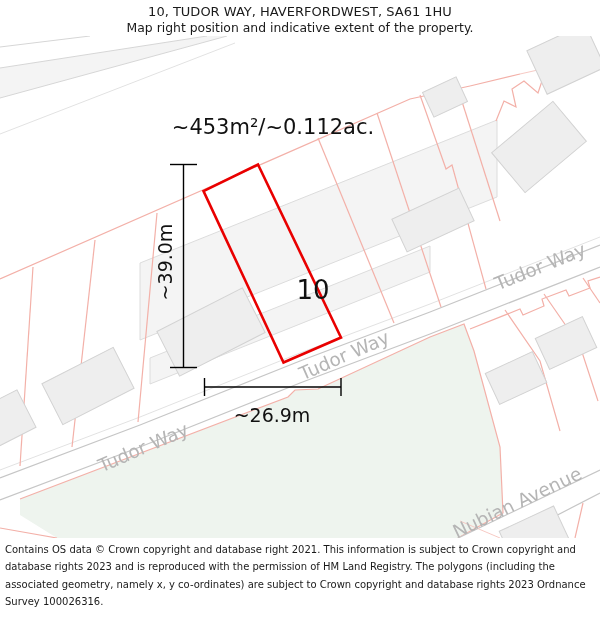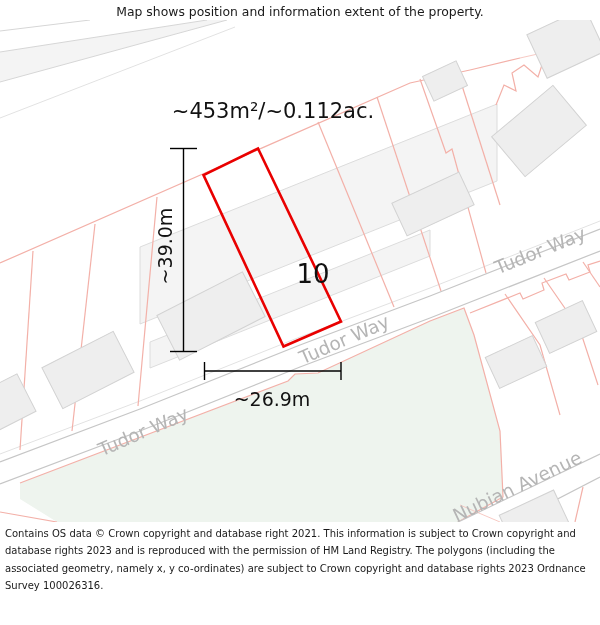--- a/index.html
+++ b/index.html
@@ -25,21 +25,22 @@
   .area-label{font-size:21px;}
   .dim-label{font-size:19px;}
   .plot-number{font-size:26px;}
   .road-label{font-size:18.5px;fill:var(--road_label,#b5b5b5);}
   .footer{width:590px;padding:3px 5px 0 5px;font-size:10px;line-height:17.4px;text-align:left;}
 </style>
 </head>
 <body>
 
 <div class="header">
-  <div class="subtitle">Map shows position and information extent of the property.</div>
+  <div class="title">10, TUDOR WAY, HAVERFORDWEST, SA61 1HU</div>
+  <div class="subtitle">Map right position and indicative extent of the property.</div>
 </div>
 
 <div class="map-wrap">
 <svg width="600" height="502" viewBox="0 35 600 502">
   <defs>
     <clipPath id="mapclip">
           <rect x="0" y="35" width="600" height="502"></rect>
         </clipPath>
   </defs>
   <g clip-path="url(#mapclip)">

